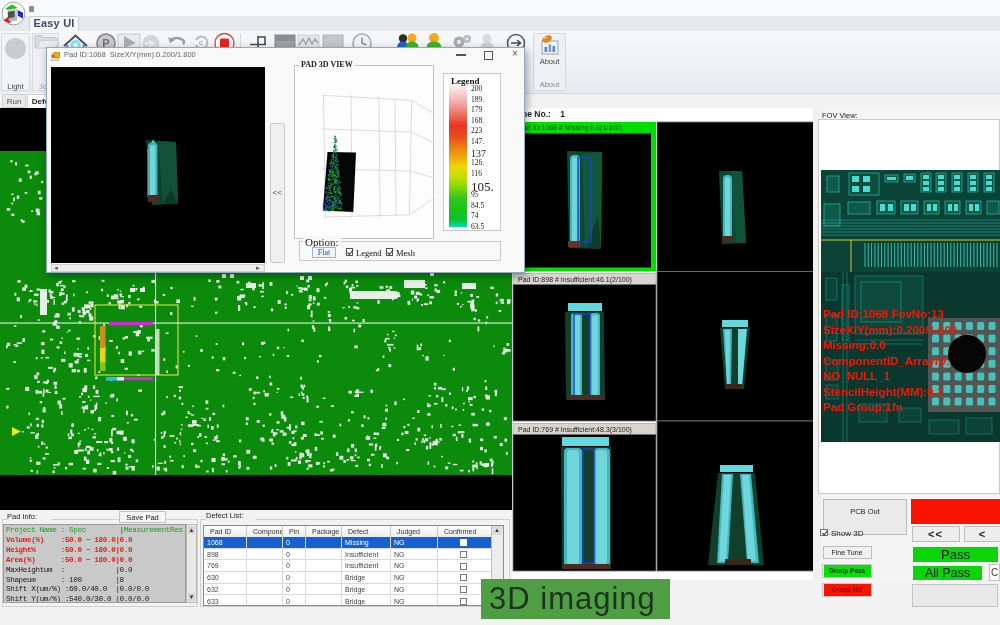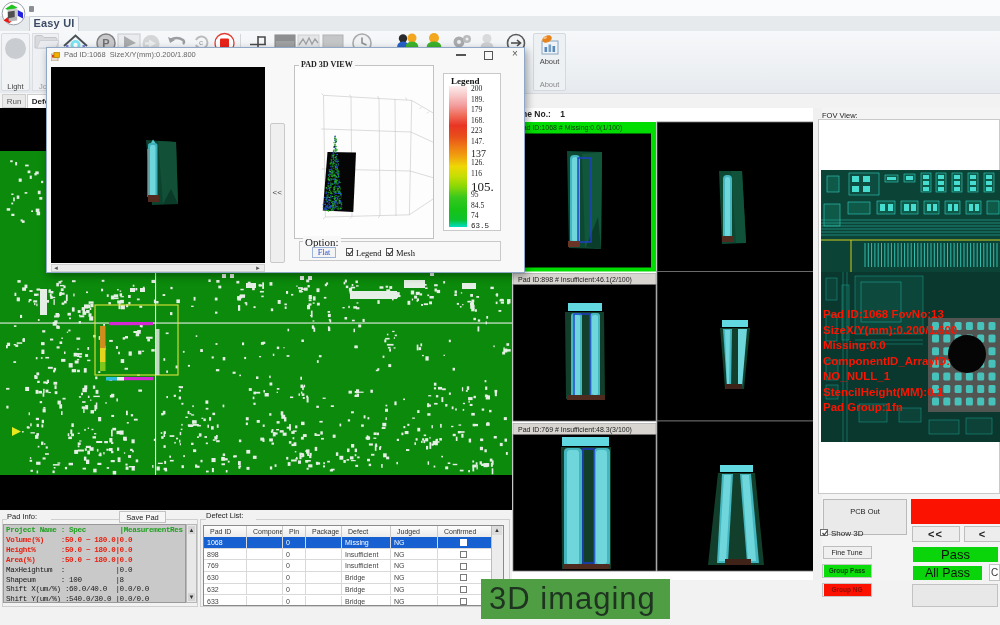--- a/index.html
+++ b/index.html
@@ -1069,21 +1069,21 @@
 <rect x="106" y="269" width="11" height="3.5" fill="#2cc0dc"></rect>
 <rect x="117" y="269" width="7" height="3.5" fill="#e9f2e9"></rect>
 <polygon points="12,319 21,323.5 12,328" fill="#e8e81c"></polygon>
 </svg>
 
 <div class="ab" style="left:0;top:510px;width:1000px;height:115px;background:#f2f2f2"></div>
 <div class="gbx" style="left:2px;top:519px;width:196px;height:88px;border-color:#cfcfcf"></div>
 <div class="ab" style="left:7px;top:512px;width:44px;background:#f2f2f2;font-size:7.5px;color:#222">Pad Info:</div>
 <div class="btn" style="left:119px;top:511px;width:47px;height:12px;font-size:7.5px;line-height:11px;background:#f6f6f6;border-color:#c2c2c2">Save Pad Data</div>
 <div class="ab" style="left:3px;top:524px;width:183px;height:79px;background:#c9c9c9;border:1px solid #9a9a9a;box-sizing:border-box;overflow:hidden">
-<pre style="margin:0;font-family:'Liberation Mono',monospace;font-size:7.6px;line-height:9.9px;letter-spacing:-0.35px;padding:1px 0 0 2px;"><span style="color:#1fa01f;font-weight:bold">Project Name : Spec        <b>|</b>MeasurementRes</span>
+<pre style="margin:0;font-family:'Liberation Mono',monospace;font-size:7.6px;line-height:9.9px;letter-spacing:-0.35px;padding:1px 0 0 2px;"><span style="color:#1fa01f;font-weight:normal">Project Name : Spec        <b>|</b>MeasurementRes</span>
 <span style="color:#e82010;font-weight:bold">Volume(%)    :50.0 ~ 180.0|0.0</span>
 <span style="color:#e82010;font-weight:bold">Height%      :50.0 ~ 180.0|0.0</span>
 <span style="color:#e82010;font-weight:bold">Area(%)      :50.0 ~ 180.0|0.0</span>
 <span style="color:#1a1a1a">MaxHeightum  :            |0.0</span>
 <span style="color:#1a1a1a">Shapeum      : 100        |8</span>
 <span style="color:#1a1a1a">Shift X(um/%) :60.0/40.0  |0.0/0.0</span>
 <span style="color:#1a1a1a">Shift Y(um/%) :540.0/30.0 |0.0/0.0</span></pre>
 </div>
 <div class="ab" style="left:186px;top:524px;width:11px;height:79px;background:#e8e8e8;border:1px solid #b8b8b8;box-sizing:border-box">
 <div style="position:absolute;top:1px;left:1px;width:7px;height:8px;background:#d4d4d4;font-size:6px;text-align:center;line-height:8px;color:#333">▲</div>
@@ -2084,21 +2084,21 @@
 <div style="position:absolute;left:424px;top:67.8px;font-family:'Liberation Serif',serif;font-size:7.5px;color:#222">168.</div>
 <div style="position:absolute;left:424px;top:78.4px;font-family:'Liberation Serif',serif;font-size:7.5px;color:#222">223</div>
 <div style="position:absolute;left:424px;top:89.0px;font-family:'Liberation Serif',serif;font-size:7.5px;color:#222">147.</div>
 <div style="position:absolute;left:424px;top:99.6px;font-family:Liberation Serif, serif;font-size:10px;color:#222">137</div>
 <div style="position:absolute;left:424px;top:110.2px;font-family:'Liberation Serif',serif;font-size:7.5px;color:#222">126.</div>
 <div style="position:absolute;left:424px;top:120.8px;font-family:'Liberation Serif',serif;font-size:7.5px;color:#222">116</div>
 <div style="position:absolute;left:424px;top:131.4px;font-family:'Liberation Serif',serif;font-size:13px;color:#222">105.</div>
 <div style="position:absolute;left:424px;top:142.0px;font-family:'Liberation Serif',serif;font-size:7.5px;color:#222">95</div>
 <div style="position:absolute;left:424px;top:152.6px;font-family:'Liberation Serif',serif;font-size:7.5px;color:#222">84.5</div>
 <div style="position:absolute;left:424px;top:163.2px;font-family:'Liberation Serif',serif;font-size:7.5px;color:#222">74</div>
-<div style="position:absolute;left:424px;top:173.8px;font-family:Liberation Mono, monospace;font-size:7.5px;color:#222">63.5</div>
+<div style="position:absolute;left:424px;top:173.8px;font-family:Liberation Serif, serif;font-size:7.5px;color:#222">63.5</div>
   <div style="position:absolute;left:252px;top:192.5px;width:202px;height:20px;border:1px solid #c9c9c9;box-sizing:border-box"></div>
   <div style="position:absolute;left:256px;top:188px;background:#f8f8f8;font-family:'Liberation Serif',serif;font-size:11px;color:#222;padding:0 2px">Option:</div>
   <div style="position:absolute;left:265px;top:199px;width:24px;height:11px;background:#f4f4f4;border:1px solid #9cb4d8;box-sizing:border-box;text-align:center;font-family:'Liberation Serif',serif;font-size:8px;color:#2a50c8;line-height:10px">Flat</div>
   <div style="position:absolute;left:298.5px;top:200px;width:7.5px;height:7.5px;background:#fff;border:1px solid #555;box-sizing:border-box"></div>
   <svg style="position:absolute;left:298.5px;top:199.5px" width="9" height="9" viewBox="0 0 9 9">
       <path d="M1.5 4.5 L3.5 6.5 L7 2" fill="none" stroke="#333" stroke-width="1.1"></path>
     </svg>
   <div style="position:absolute;left:309px;top:199.5px;font-family:'Liberation Serif',serif;font-size:8.5px;color:#111">Legend</div>
   <div style="position:absolute;left:338.5px;top:200px;width:7.5px;height:7.5px;background:#fff;border:1px solid #555;box-sizing:border-box"></div>
   <svg style="position:absolute;left:338.5px;top:199.5px" width="9" height="9" viewBox="0 0 9 9">

